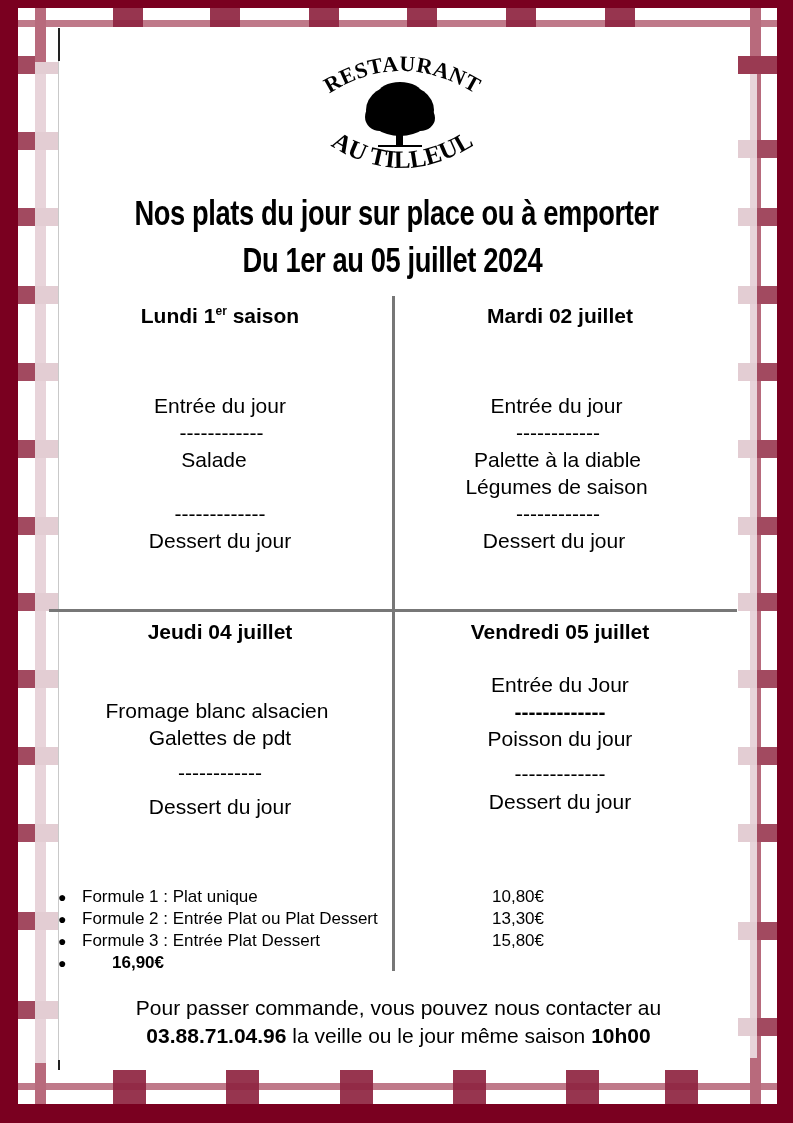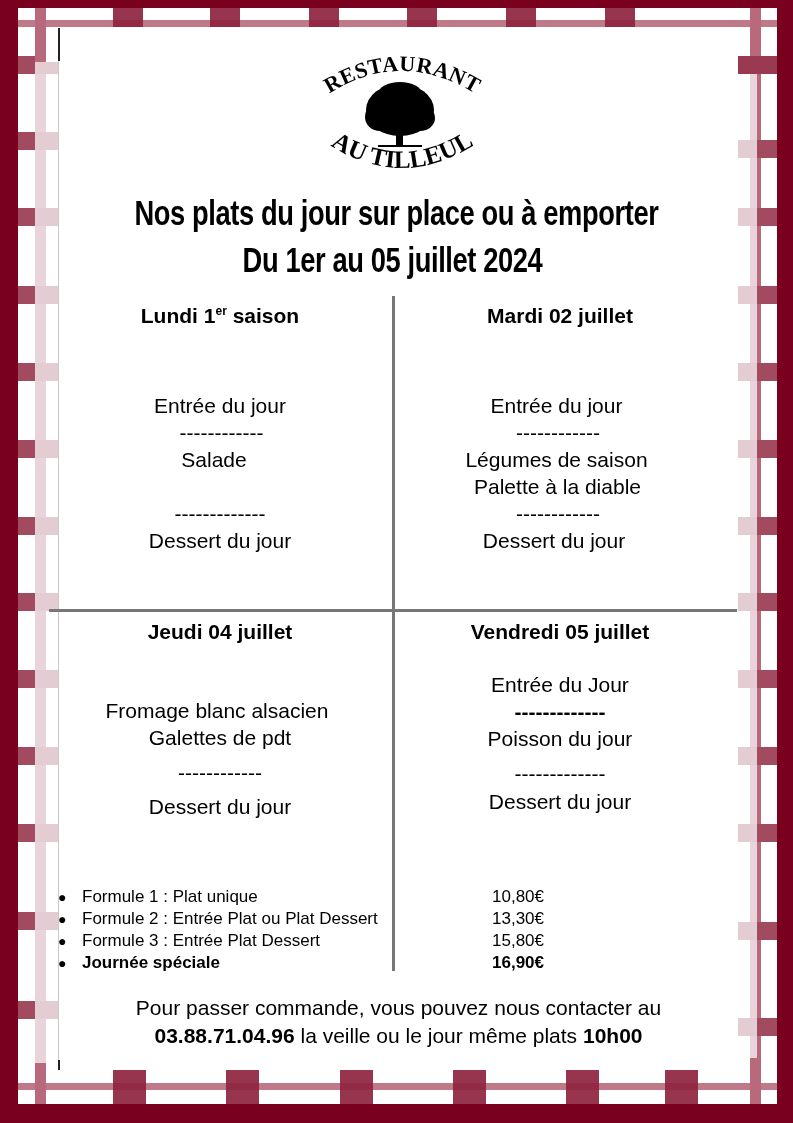--- a/index.html
+++ b/index.html
@@ -171,22 +171,22 @@
   <span class="line" style="height:27px;"></span>
   <span class="line">-------------</span>
   <span class="line">Dessert du jour</span>
 </div>
 
 <div class="cell" style="left:400px; top:302px; width:320px;">
   <span class="line day">Mardi 02 juillet</span>
   <span class="line" style="height:63px;"></span>
   <span class="line" style="margin-left:-7px;">Entrée du jour</span>
   <span class="line" style="margin-left:-4px;">------------</span>
+  <span class="line" style="margin-left:-5px;">Palette à la diable</span>
   <span class="line" style="margin-left:-7px;">Légumes de saison</span>
-  <span class="line" style="margin-left:-5px;">Palette à la diable</span>
   <span class="line" style="margin-left:-4px;">------------</span>
   <span class="line" style="margin-left:-12px;">Dessert du jour</span>
 </div>
 
 <div class="cell" style="left:60px; top:618px; width:320px;">
   <span class="line day">Jeudi 04 juillet</span>
   <span class="line" style="height:52px;"></span>
   <span class="line" style="margin-left:-6px;">Fromage blanc alsacien</span>
   <span class="line">Galettes de pdt</span>
   <span class="line" style="margin-top:8px;">------------</span>
@@ -214,21 +214,20 @@
     <span class="flabel">Formule 2 : Entrée Plat ou Plat Dessert</span>
     <span class="fprice">13,30€</span>
   </div>
   <div class="frow">
     <span class="bullet">●</span>
     <span class="flabel">Formule 3 : Entrée Plat Dessert</span>
     <span class="fprice">15,80€</span>
   </div>
   <div class="frow bold">
     <span class="bullet">●</span>
-    <span class="flabel">Journée spéciale</span>
     <span class="fprice">16,90€</span>
   </div>
 </div>
 
 <div class="contact">
   <div>Pour passer commande, vous pouvez nous contacter au</div>
-  <div><b>03.88.71.04.96</b><span style="white-space:pre;"> la veille ou le jour même plats </span><b>10h00</b></div>
+  <div><b>03.88.71.04.96</b><span style="white-space:pre;"> la veille ou le jour même saison </span><b>10h00</b></div>
 </div>
 
 </body></html>

